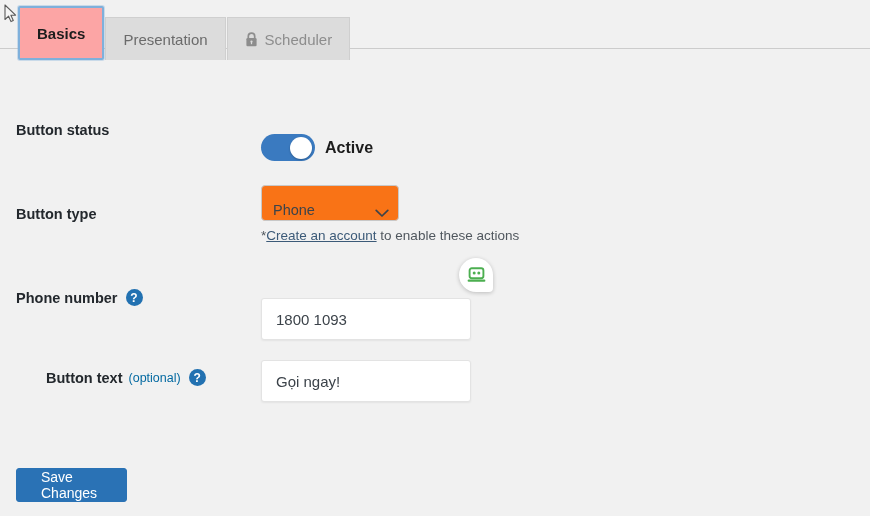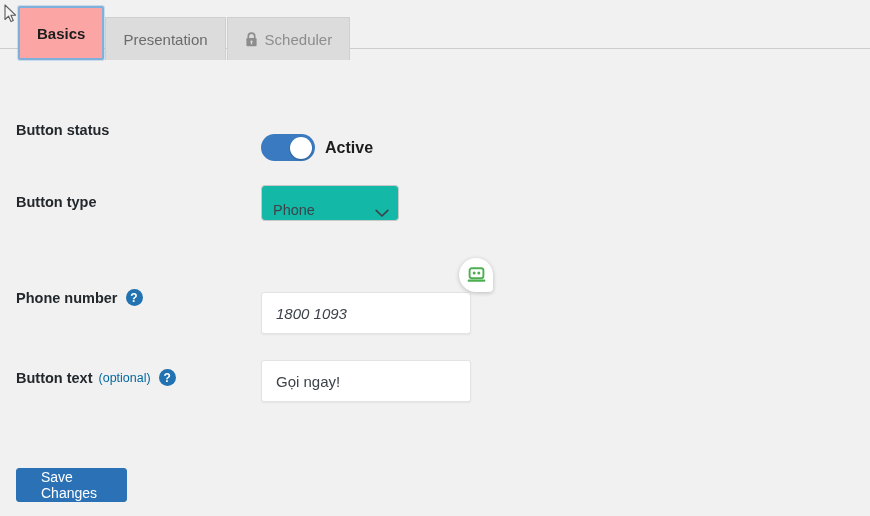--- a/index.html
+++ b/index.html
@@ -152,21 +152,21 @@
   .toggle-label {
     font-size: 16px;
     font-weight: bold;
     color: #1d1d1d;
   }
 
   
   .select {
     width: 138px;
     height: 36px;
-    background: #14b8a6;
+    background: #f97316;
     border: 1px solid #c8c8c8;
     border-radius: 4px;
     display: flex;
     align-items: center;
     justify-content: space-between;
     padding: 13px 9px 0 11px;
     font-size: 14.5px;
     color: #3c434a;
     cursor: pointer;
     user-select: none;
@@ -287,57 +287,60 @@
       <div class="toggle-wrap">
         <div class="toggle">
           <div class="knob"></div>
         </div>
         <span class="toggle-label">Active</span>
       </div>
     </div>
   </div>
 
   <div class="row" style="top:136px;">
-    <div class="label" style="top:9px;">
+    <div class="label" style="top:21px;">
       <span>Button type</span>
     </div>
     <div class="control" style="top:0px;">
       <div class="select">
         <span>Phone</span>
         <span class="chev">
           <svg width="14" height="9" viewBox="0 0 14 9" xmlns="http://www.w3.org/2000/svg">
             <path d="M1.2 1.3 L7 7 L12.8 1.3" fill="none" stroke="#3c434a" stroke-width="1.7" stroke-linecap="round" stroke-linejoin="round"></path>
           </svg>
         </span>
       </div>
+      <div class="hint" style="margin-top:7px;">
+        <span>*</span><a>Create an account</a><span> to enable these actions</span>
+      </div>
     </div>
   </div>
 
   <div class="row" style="top:231px;">
     <div class="label" style="top:9px;align-items:flex-end;">
       <span>Phone number</span>
       <span class="help-icon">?</span>
     </div>
-    <div class="control" style="top:12px;font-style:italic;">
+    <div class="control" style="top:18px;">
       <div class="text-input">
         <span>1800 1093</span>
       </div>
     </div>
     <div class="robot-badge" style="left:459px; top:-22px;">
       <svg width="19" height="17" viewBox="0 0 19 17" xmlns="http://www.w3.org/2000/svg">
         <rect x="2.6" y="1.3" width="13.8" height="10" rx="2.2" fill="none" stroke="#4caf50" stroke-width="1.9"></rect>
         <circle cx="7.2" cy="6.1" r="1.5" fill="#4caf50"></circle>
         <circle cx="11.8" cy="6.1" r="1.5" fill="#4caf50"></circle>
         <rect x="0.6" y="12.6" width="17.8" height="2.2" rx="1.1" fill="#4caf50"></rect>
       </svg>
     </div>
   </div>
 
   <div class="row" style="top:311px;">
-    <div class="label" style="top:9px;">
+    <div class="label" style="top:9px;margin-left:30px;">
       <span>Button text</span>
       <span class="optional">(optional)</span>
       <span class="help-icon">?</span>
     </div>
     <div class="control" style="top:0px;">
       <div class="text-input">
         <span>Gọi ngay!</span>
       </div>
     </div>
   </div>

